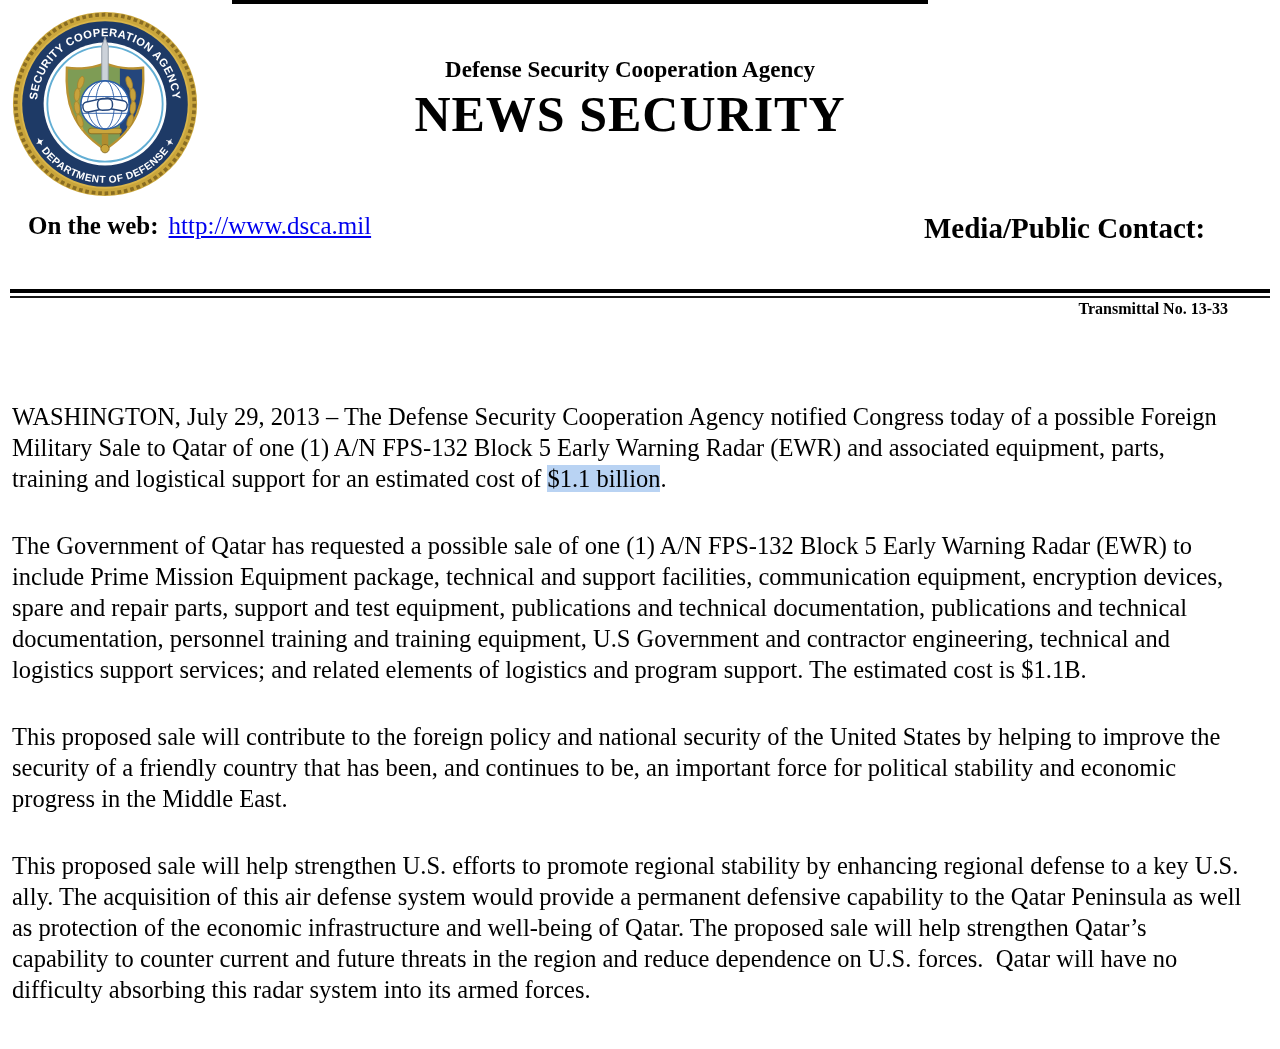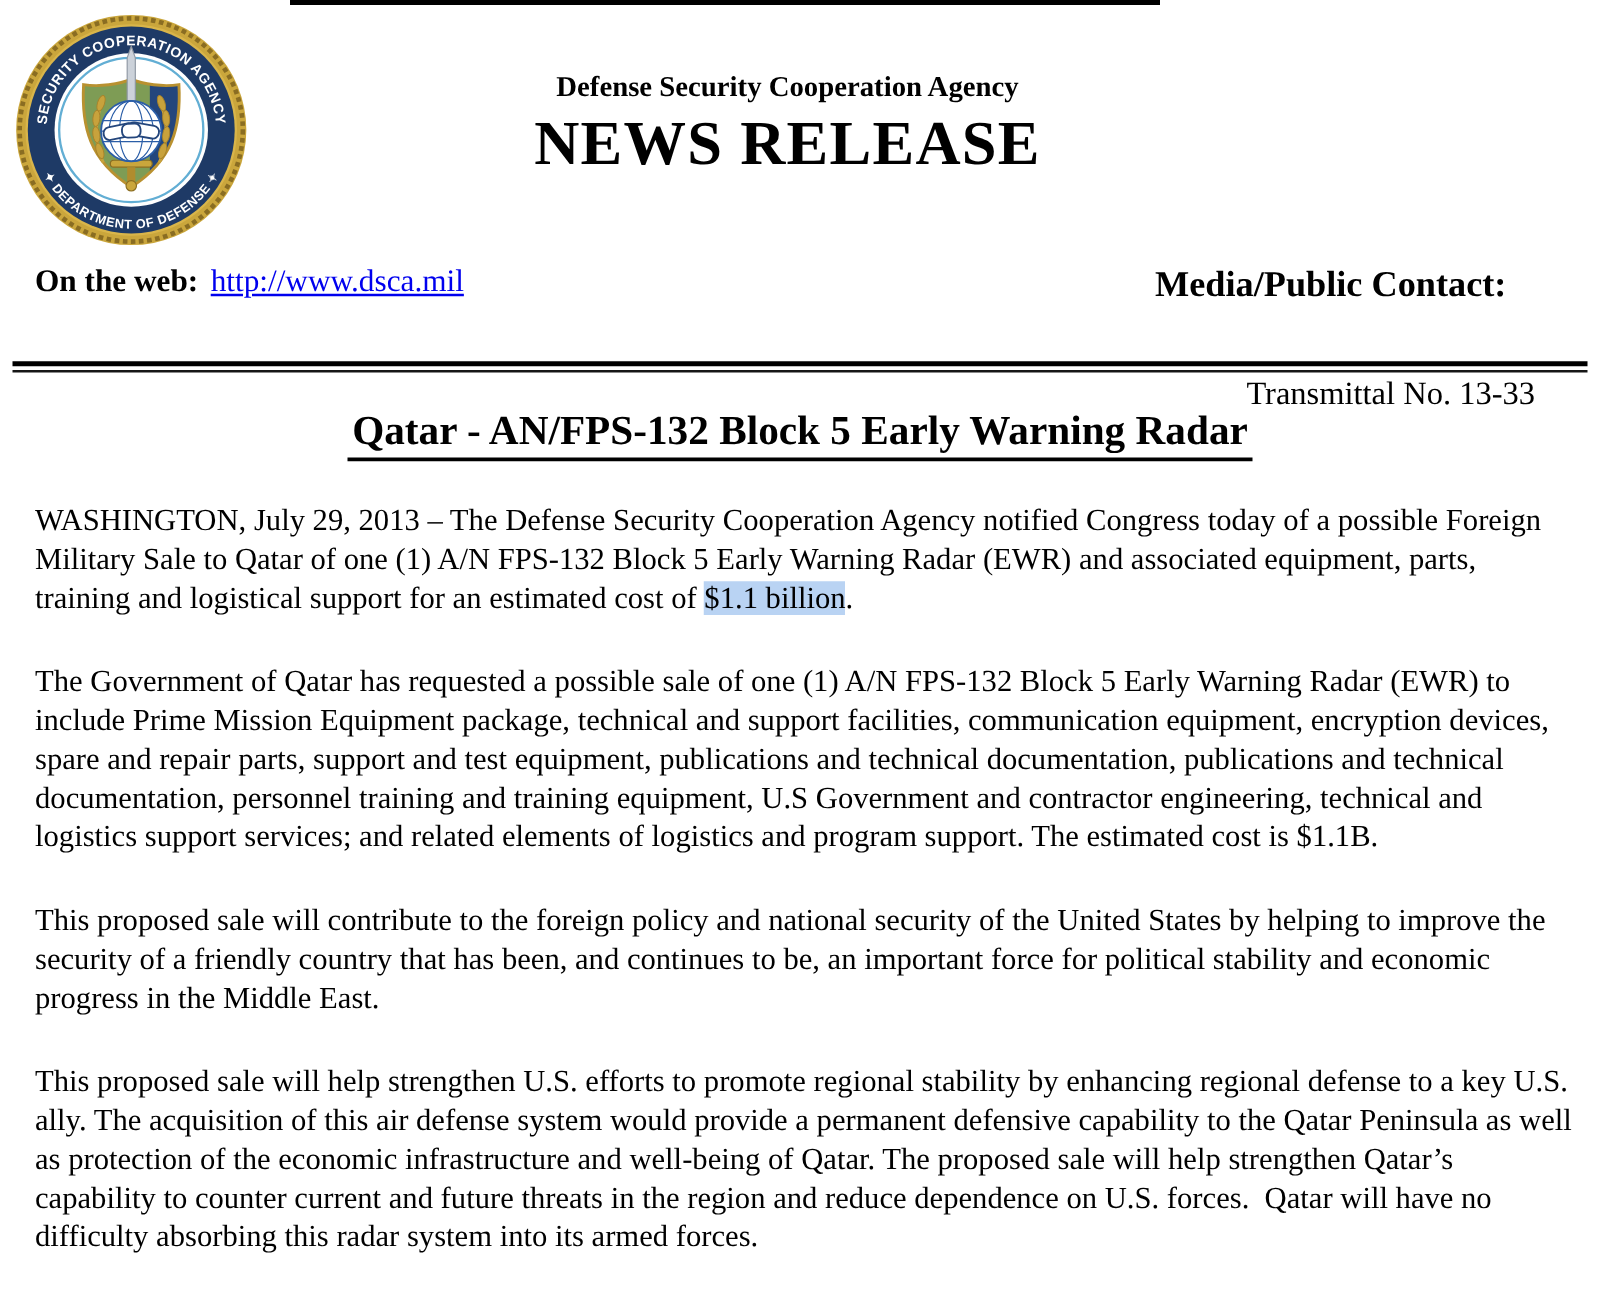--- a/index.html
+++ b/index.html
@@ -7,24 +7,24 @@
         font-family:"Liberation Serif", serif;color:#000;}
   .top-bar{position:absolute;left:232px;top:0;width:696px;height:4px;background:#000;}
   .seal-wrap{position:absolute;left:12px;top:11px;width:186px;height:186px;}
   .masthead{position:absolute;left:0;top:56px;width:1260px;text-align:center;}
   .agency-line{font-size:23px;font-weight:bold;line-height:28px;}
   .news-release{font-size:50px;font-weight:bold;letter-spacing:1px;line-height:56px;margin-top:2px;}
   .web-line{position:absolute;left:28px;top:212px;font-size:25px;font-weight:bold;white-space:nowrap;}
   .web-line a{font-weight:normal;text-decoration:underline;margin-left:10px;}
   .contact{position:absolute;left:924px;top:214px;font-size:29px;font-weight:bold;line-height:29px;}
   .rule{position:absolute;left:10px;right:10px;top:289px;height:3px;border-top:4px solid #000;border-bottom:2px solid #161616;}
-  .transmittal{position:absolute;right:52px;top:300px;font-size:26px;font-weight:normal;}
+  .transmittal{position:absolute;right:52px;top:300px;font-size:16px;font-weight:bold;}
   .release-title-row{position:absolute;left:0;top:327px;width:1280px;text-align:center;}
   .release-title{display:inline-block;font-size:33px;font-weight:bold;border-bottom:3px solid #000;padding:0 4px 2px 4px;}
-  .body-text{position:absolute;left:28px;top:401px;width:1230px;font-size:24.5px;line-height:31px;}
+  .body-text{position:absolute;left:12px;top:401px;width:1230px;font-size:24.5px;line-height:31px;}
   .body-text p{margin:0 0 36px 0;}
   .hl{background:#b9d3f3;}
   .hl:empty{background:none;}
   a{color:#0000ee;}
 </style>
 </head>
 <body>
 
 <div class="page">
 
@@ -87,38 +87,35 @@
       <g fill="#ffffff" stroke="#24467c" stroke-width="1.6">
         <rect x="76" y="96" width="27" height="11" rx="5" transform="rotate(-12 89 101)"></rect>
         <rect x="97" y="95" width="27" height="11" rx="5" transform="rotate(10 111 100)"></rect>
         <rect x="92" y="94.5" width="16" height="12" rx="5" transform="rotate(-2 100 100)"></rect>
       </g>
     </svg>
   </div>
 
   <div class="masthead">
     <div class="agency-line">Defense Security Cooperation Agency</div>
-    <div class="news-release">NEWS RELEASE</div>
+    <div class="news-release">NEWS SECURITY</div>
   </div>
 
   <div class="web-line">
     <span>On the web:</span><a href="#">http://www.dsca.mil</a>
   </div>
 
   <div class="contact">
     <div>Media/Public Contact:</div>
   </div>
 
   <div class="rule"></div>
 
   <div class="transmittal">Transmittal No. 13-33</div>
 
-  <div class="release-title-row">
-    <span class="release-title">Qatar - AN/FPS-132 Block 5 Early Warning Radar</span>
-  </div>
 
   <div class="body-text">
     <p><span>WASHINGTON, July 29, 2013 – The Defense Security Cooperation Agency notified Congress today of a possible Foreign Military Sale to Qatar of one (1) A/N FPS-132 Block 5 Early Warning Radar (EWR) and associated equipment, parts, training and logistical support for an estimated cost of </span><span class="hl">$1.1 billion</span><span>.</span></p>
     <p><span>The Government of Qatar has requested a possible sale of one (1) A/N FPS-132 Block 5 Early Warning Radar (EWR) to include Prime Mission Equipment package, technical and support facilities, communication equipment, encryption devices, spare and repair parts, support and test equipment, publications and technical documentation, publications and technical documentation, personnel training and training equipment, U.S Government and contractor engineering, technical and logistics support services; and related elements of logistics and program support. The estimated cost is $1.1B.</span><span class="hl"></span><span></span></p>
     <p><span>This proposed sale will contribute to the foreign policy and national security of the United States by helping to improve the security of a friendly country that has been, and continues to be, an important force for political stability and economic progress in the Middle East.</span><span class="hl"></span><span></span></p>
     <p><span>This proposed sale will help strengthen U.S. efforts to promote regional stability by enhancing regional defense to a key U.S. ally. The acquisition of this air defense system would provide a permanent defensive capability to the Qatar Peninsula as well as protection of the economic infrastructure and well-being of Qatar. The proposed sale will help strengthen Qatar’s capability to counter current and future threats in the region and reduce dependence on U.S. forces.&nbsp; Qatar will have no difficulty absorbing this radar system into its armed forces.</span><span class="hl"></span><span></span></p>
   </div>
 
 </div>
 

